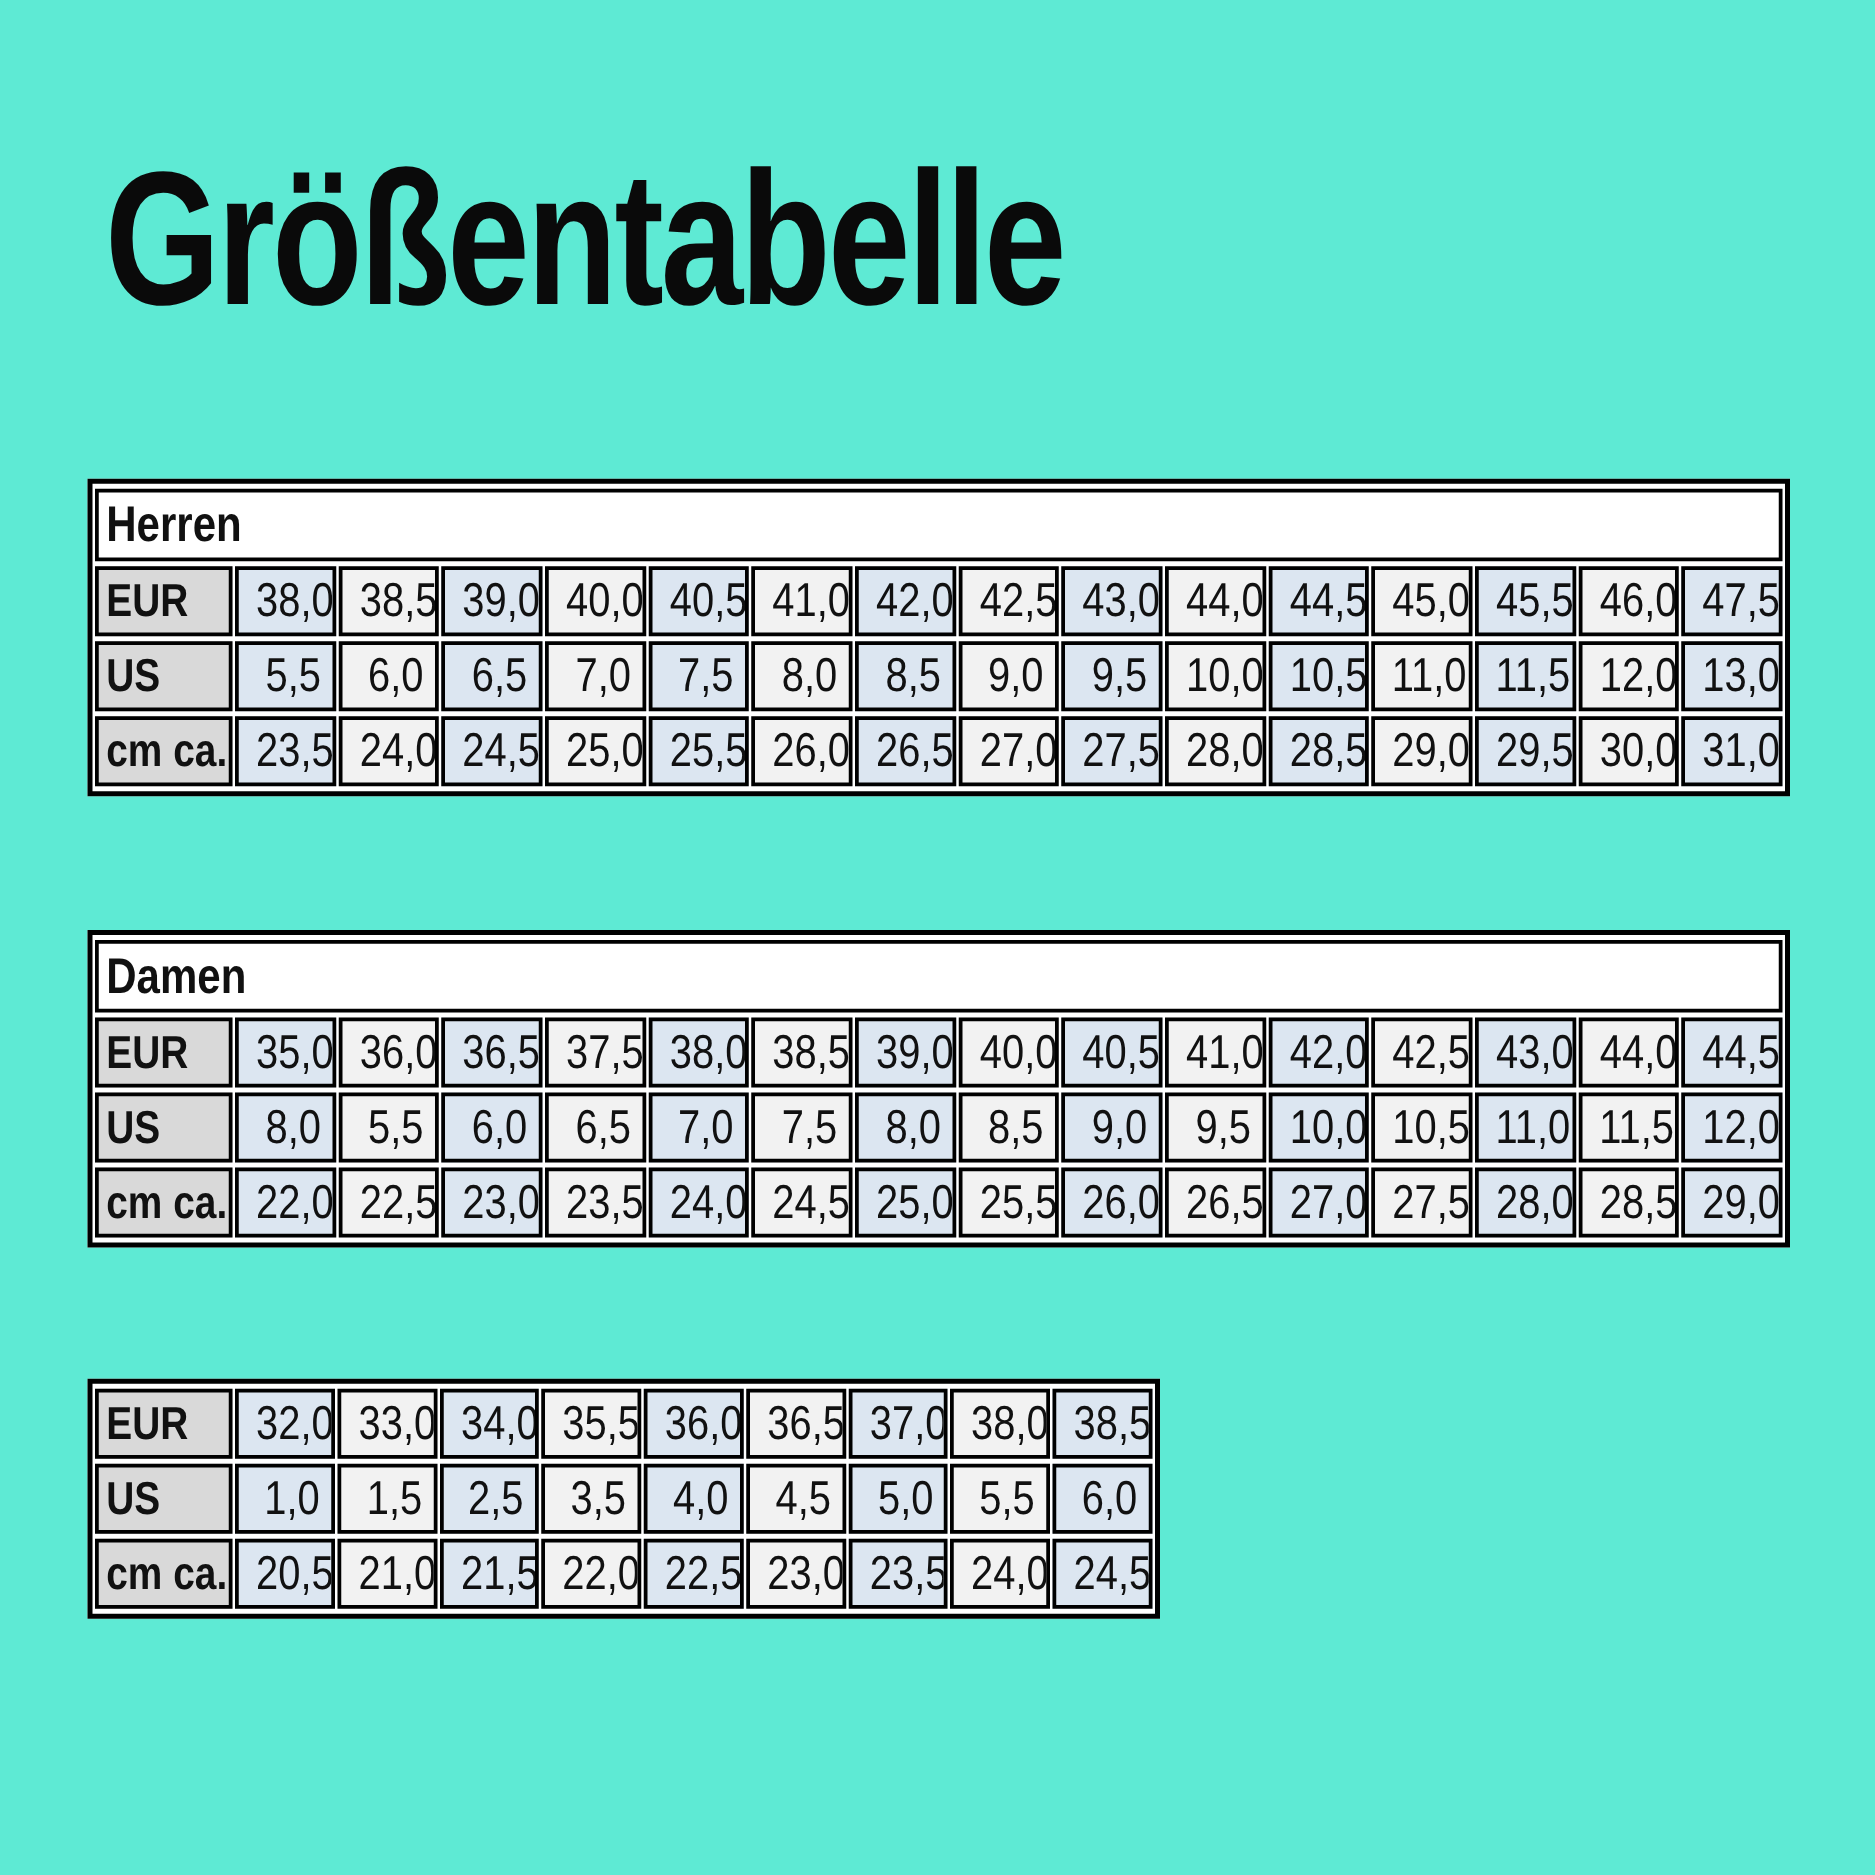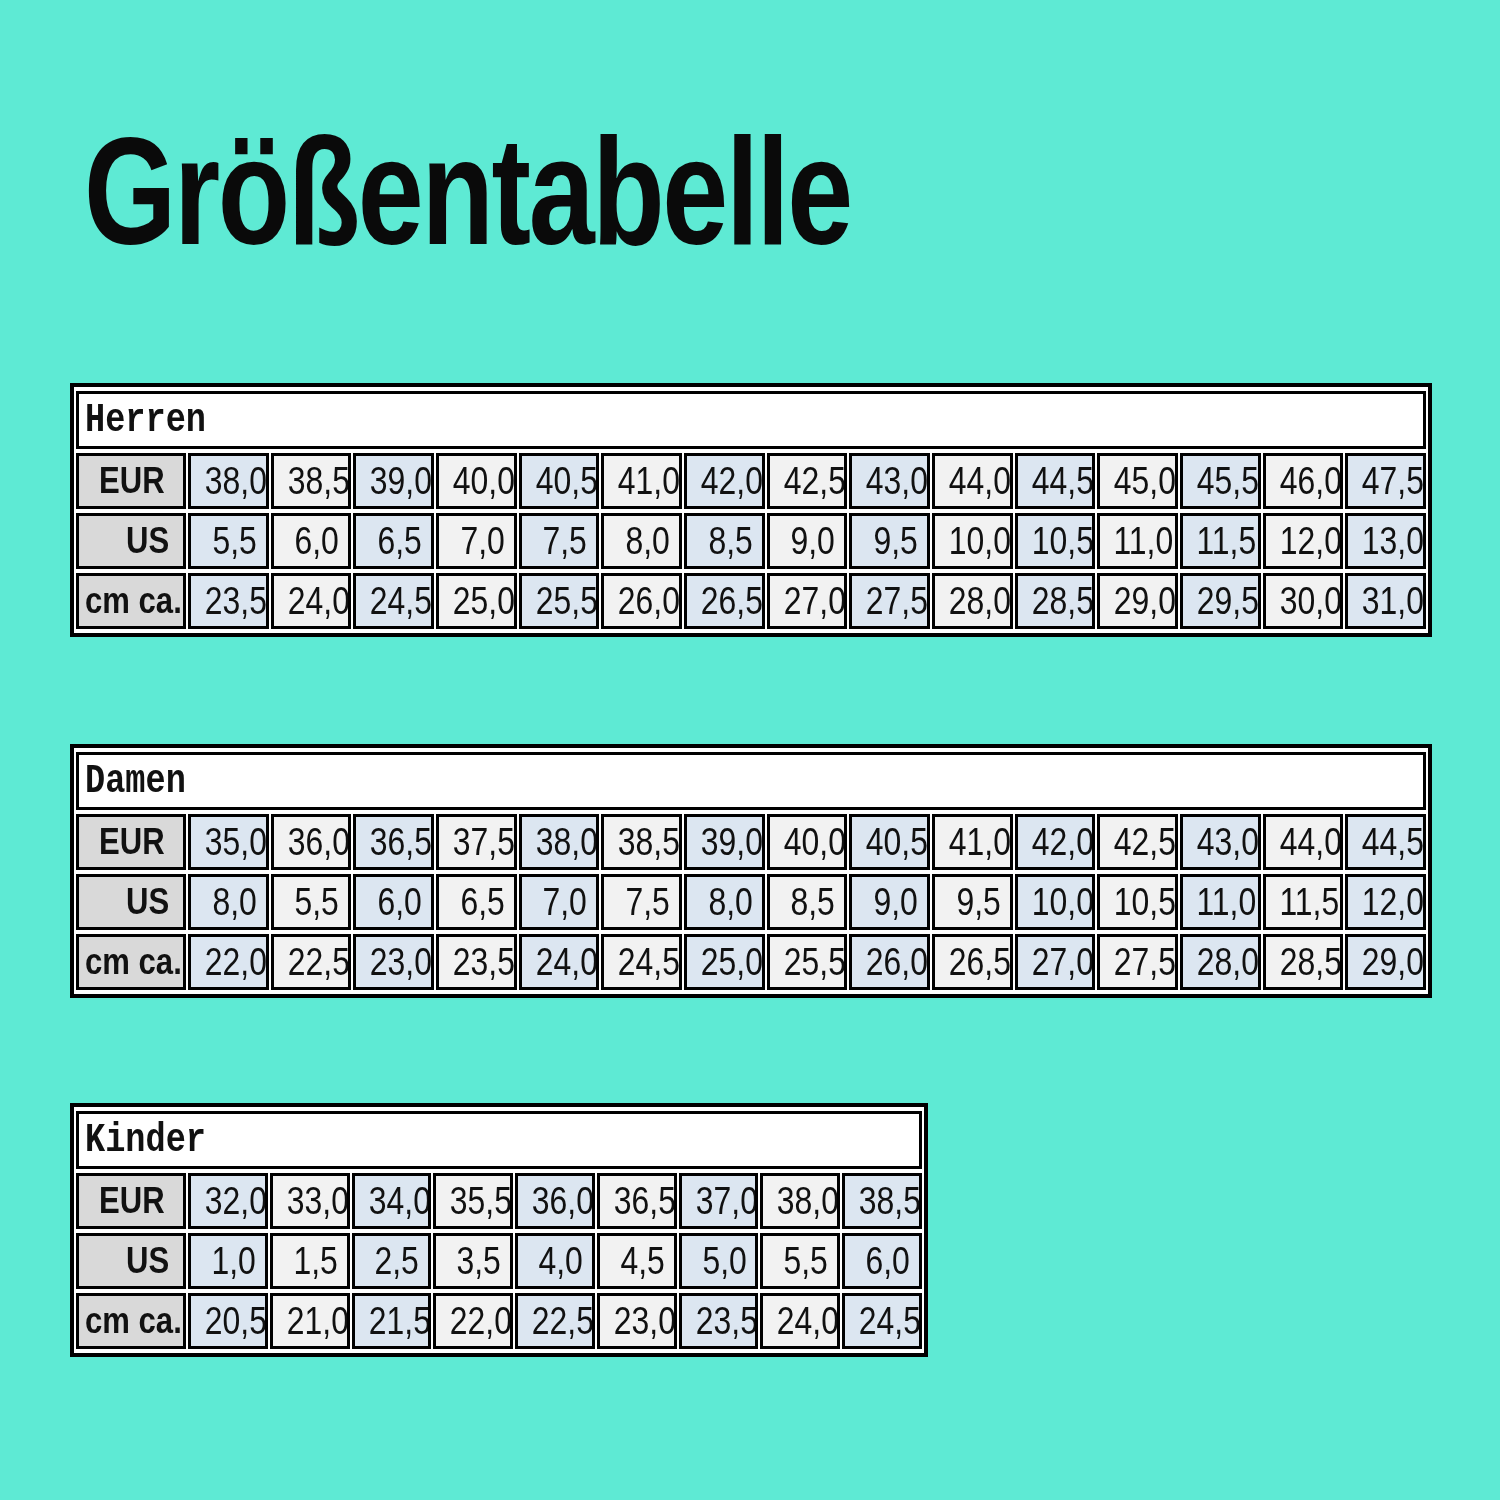--- a/index.html
+++ b/index.html
@@ -22,25 +22,25 @@
   table.t0{top:383px;width:1362px;}
   table.t1{top:744px;width:1362px;}
   table.t2{top:1103px;width:858px;}
   col.col-label{width:110px;}
   td{
     border:3px solid #000;box-sizing:border-box;
     vertical-align:middle;overflow:hidden;white-space:nowrap;
   }
   td.title-cell{
     background:#ffffff;height:58px;
-    font-size:40px;font-weight:700;padding:2px 6px;font-family:Liberation Mono, monospace;
+    font-size:40px;font-weight:700;padding:2px 6px;
   }
   td.label-cell{
     background:#d9d9d9;height:56px;
-    font-size:37px;font-weight:700;padding:2px 6px;text-align:right;
+    font-size:37px;font-weight:700;padding:2px 6px;text-align:left;
   }
   td.num-cell{
     height:56px;font-size:38px;font-weight:400;
     text-align:right;padding:2px 9px 2px 2px;
   }
   td.num-cell.blue{background:#dce6f1;}
   td.num-cell.lite{background:#f2f2f2;}
   .cx{display:inline-block;transform:scaleX(0.84);}
   .ox-l{transform-origin:0 50%;}
   .ox-r{transform-origin:100% 50%;}
@@ -217,23 +217,20 @@
         <col>
         <col>
         <col>
         <col>
         <col>
         <col>
         <col>
       </colgroup>
       <tbody>
         <tr>
-          <td colspan="10" class="title-cell"><span class="cx ox-l">Kinder</span></td>
-        </tr>
-        <tr>
           <td class="label-cell"><span class="cx ox-l">EUR</span></td>
           <td class="num-cell blue"><span class="cx ox-r">32,0</span></td>
           <td class="num-cell lite"><span class="cx ox-r">33,0</span></td>
           <td class="num-cell blue"><span class="cx ox-r">34,0</span></td>
           <td class="num-cell lite"><span class="cx ox-r">35,5</span></td>
           <td class="num-cell blue"><span class="cx ox-r">36,0</span></td>
           <td class="num-cell lite"><span class="cx ox-r">36,5</span></td>
           <td class="num-cell blue"><span class="cx ox-r">37,0</span></td>
           <td class="num-cell lite"><span class="cx ox-r">38,0</span></td>
           <td class="num-cell blue"><span class="cx ox-r">38,5</span></td>

